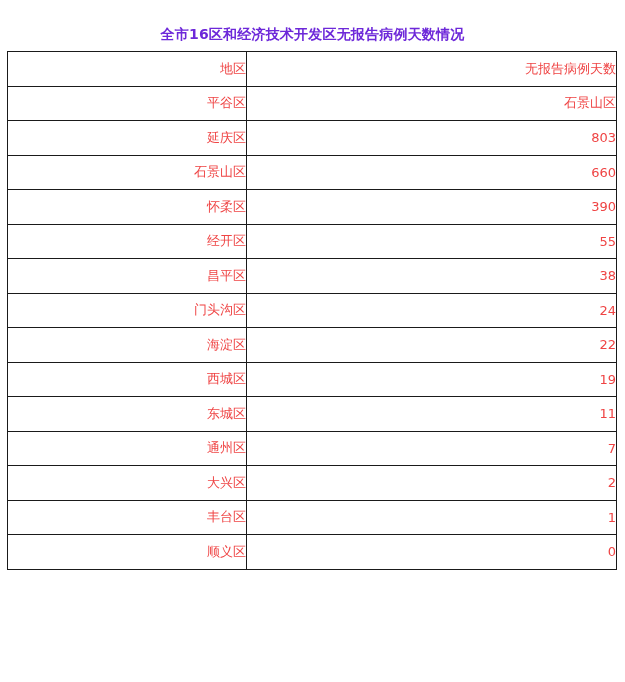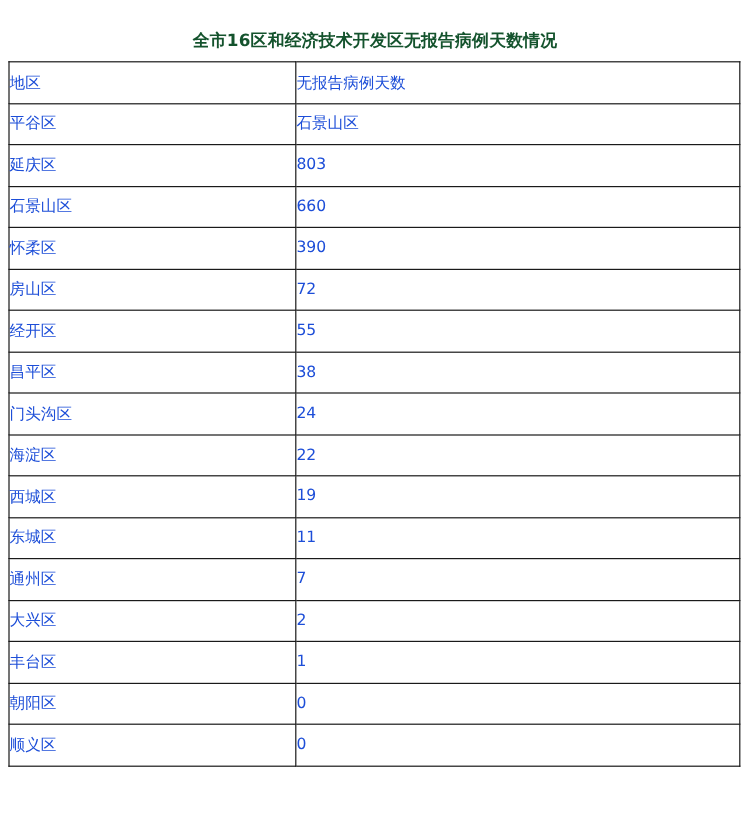--- a/index.html
+++ b/index.html
@@ -16,40 +16,40 @@
       color: #333333;
     }
     .title {
       position: absolute;
       left: 0;
       top: 24px;
       width: 625px;
       text-align: center;
       font-size: 14px;
       font-weight: bold;
-      color: #14532d;
+      color: #6d28d9;
       line-height: 20px;
       letter-spacing: 0.2px;
     }
     table.data-table {
       position: absolute;
       left: 7px;
       top: 51px;
       width: 609px;
       border-collapse: collapse;
       table-layout: fixed;
     }
     table.data-table td {
       border: 1px solid #1a1a1a;
       height: 33.5px;
       padding: 0;
-      text-align: left;
+      text-align: right;
       vertical-align: middle;
       font-size: 13px;
-      color: #1d4ed8;
+      color: #ef4444;
     }
     col.c1 { width: 239px; }
     col.c2 { width: 370px; }
   </style>
 </head>
 <body>
 
 <div class="title">全市16区和经济技术开发区无报告病例天数情况</div>
 
 <table class="data-table">
@@ -70,24 +70,20 @@
         <td>延庆区</td>
         <td>803</td>
       </tr>
     <tr>
         <td>石景山区</td>
         <td>660</td>
       </tr>
     <tr>
         <td>怀柔区</td>
         <td>390</td>
-      </tr>
-    <tr>
-        <td>房山区</td>
-        <td>72</td>
       </tr>
     <tr>
         <td>经开区</td>
         <td>55</td>
       </tr>
     <tr>
         <td>昌平区</td>
         <td>38</td>
       </tr>
     <tr>
@@ -112,21 +108,17 @@
       </tr>
     <tr>
         <td>大兴区</td>
         <td>2</td>
       </tr>
     <tr>
         <td>丰台区</td>
         <td>1</td>
       </tr>
     <tr>
-        <td>朝阳区</td>
-        <td>0</td>
-      </tr>
-    <tr>
         <td>顺义区</td>
         <td>0</td>
       </tr>
   </tbody>
 </table>
 
 </body></html>

